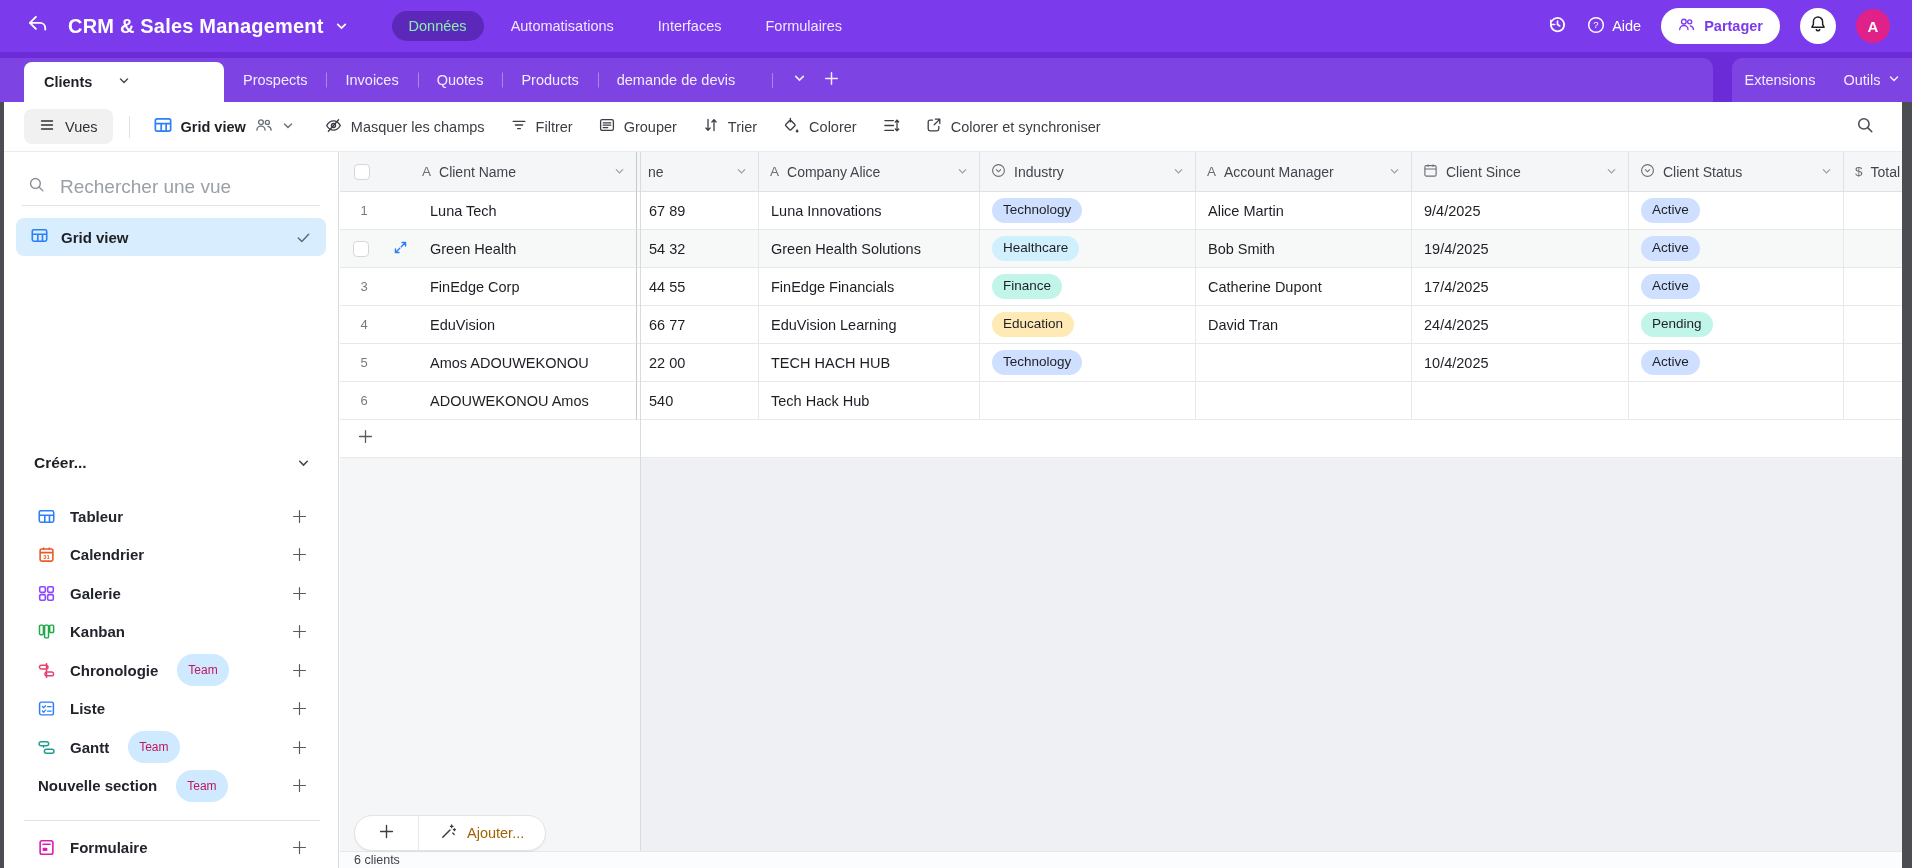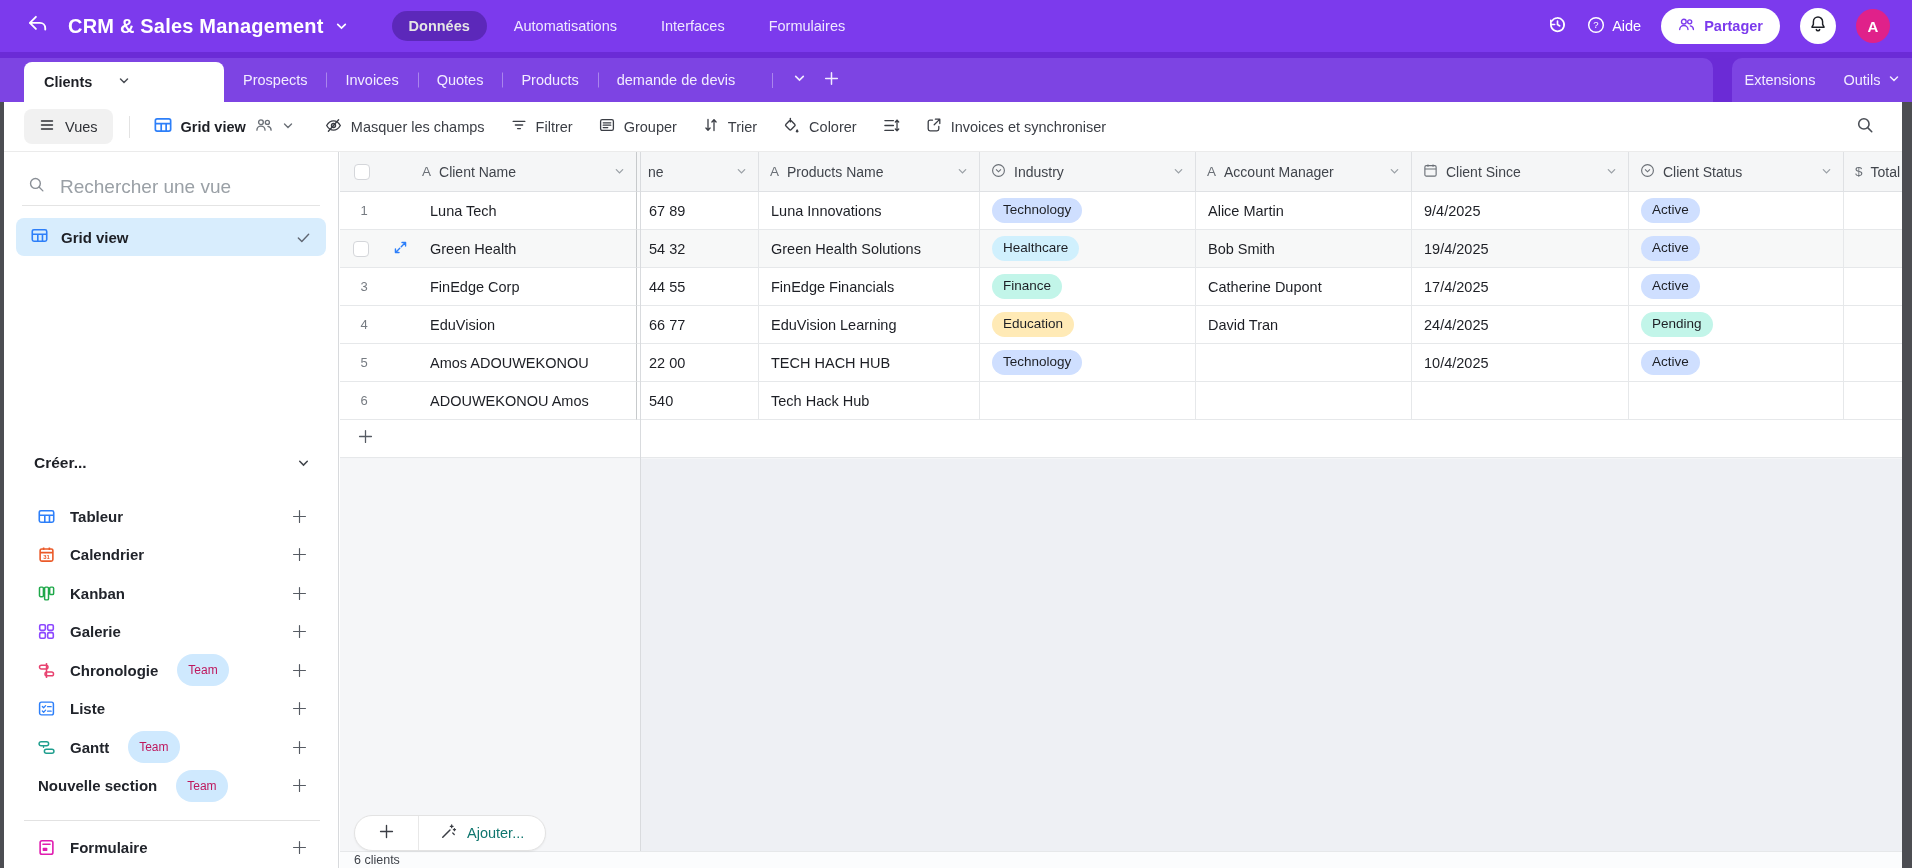--- a/index.html
+++ b/index.html
@@ -7,21 +7,21 @@
        font-family:"Liberation Sans","DejaVu Sans",sans-serif;-webkit-font-smoothing:antialiased;}
   .app *{box-sizing:border-box;}
 
   
   .topbar{position:absolute;top:0;left:0;width:100%;height:52px;background:#7c3aed;
           display:flex;align-items:center;color:#fff;padding:0 22px;z-index:20;text-align:right;}
   .back-btn{width:30px;height:30px;display:flex;align-items:center;justify-content:center;cursor:pointer;margin-right:16px;}
   .app-title{font-size:20px;font-weight:700;display:flex;align-items:center;gap:11px;cursor:pointer;letter-spacing:.2px;}
   .topnav{display:flex;align-items:center;margin-left:44px;gap:10px;}
   .navitem{padding:7px 17px;border-radius:999px;font-size:14.5px;color:#efe8ff;cursor:pointer;white-space:nowrap;}
-  .navitem.active{background:rgba(20,0,70,.30);color:#e5e5e5;font-weight:bold;}
+  .navitem.active{background:rgba(20,0,70,.30);color:#86efac;}
   .topbar-right{margin-left:auto;display:flex;align-items:center;gap:20px;}
   .tb-icn-btn{display:flex;align-items:center;gap:7px;font-size:14.5px;cursor:pointer;color:#fff;}
   .share-btn{background:#fff;color:#7c3aed;font-size:14.5px;font-weight:600;border-radius:999px;
              padding:8px 17px;display:flex;gap:9px;align-items:center;cursor:pointer;}
   .bell-btn{width:36px;height:36px;border-radius:50%;background:#fff;display:flex;align-items:center;justify-content:center;cursor:pointer;}
   .avatar{width:34px;height:34px;border-radius:50%;background:#e0218a;display:flex;align-items:center;
           justify-content:center;color:#fff;font-weight:700;font-size:15px;cursor:pointer;}
 
   
   .tabrow{position:absolute;top:52px;left:0;width:100%;height:50px;background:#6b2bd6;display:flex;z-index:19;}
@@ -97,21 +97,21 @@
   .gutter.hov{padding-left:13px;gap:24px;}
   .badge{display:inline-flex;padding:3px 11px;border-radius:999px;font-size:13.5px;color:#1d1f25;line-height:1.35;}
   .add-row{position:absolute;top:268px;left:0;height:38px;background:#fff;border-bottom:1px solid #e6e8ea;
            display:flex;align-items:center;padding-left:17px;z-index:2;cursor:pointer;}
   .canvas-left{position:absolute;top:307px;left:0;width:300px;bottom:17px;background:#f5f6f8;z-index:1;}
   .canvas-right{position:absolute;top:307px;left:301px;right:0;bottom:17px;background:#eef0f4;z-index:1;}
   .freeze-line{position:absolute;left:300px;top:0;bottom:0;width:1px;background:#d9dbde;z-index:4;}
   .bottom-pill{position:absolute;left:14px;bottom:17px;height:36px;background:#fff;border:1px solid #e3e3e3;
                border-radius:18px;display:flex;align-items:center;z-index:6;box-shadow:0 1px 2px rgba(0,0,0,.05);}
   .pill-plus{padding:0 23px;border-right:1px solid #e8e8e8;height:100%;display:flex;align-items:center;cursor:pointer;}
-  .pill-add{padding:0 21px;display:flex;gap:10px;align-items:center;font-size:14.5px;color:#0f766e;cursor:pointer;}
+  .pill-add{padding:0 21px;display:flex;gap:10px;align-items:center;font-size:14.5px;color:#a16207;cursor:pointer;}
   .status-strip{position:absolute;left:0;right:0;bottom:0;height:17px;background:#fbfcfd;border-top:1px solid #e6e8ea;
                 font-size:12.5px;color:#3f434a;display:flex;align-items:center;padding-left:14px;z-index:5;}
 
   
   .edge-left{position:absolute;left:0;top:102px;width:4px;bottom:0;background:#4c4d52;z-index:30;}
   .edge-right{position:absolute;right:0;top:102px;width:10px;bottom:0;background:#4c4d52;z-index:30;}
 </style>
 </head>
 <body>
 
@@ -327,21 +327,21 @@
           </svg>
       </span>
     </div>
     <div class="tbtn">
       <span>
         <svg width="16" height="16" viewBox="0 0 16 16">
             <path d="M6.5 3.2H4A1.8 1.8 0 0 0 2.2 5v7A1.8 1.8 0 0 0 4 13.8h7A1.8 1.8 0 0 0 12.8 12V9.5" fill="none" stroke="#3b3e45" stroke-width="1.3" stroke-linecap="round"></path>
             <path d="M9.4 2.2h4.4v4.4M13.6 2.4 8.2 7.8" fill="none" stroke="#3b3e45" stroke-width="1.3" stroke-linecap="round" stroke-linejoin="round"></path>
           </svg>
       </span>
-      <span>Invoices et synchroniser</span>
+      <span>Colorer et synchroniser</span>
     </div>
     <div class="spacer"></div>
     <div class="search-tb">
       <span>
         <svg width="18" height="18" viewBox="0 0 16 16">
             <circle cx="7" cy="7" r="4.6" fill="none" stroke="#4a4e55" stroke-width="1.4"></circle>
             <path d="M10.6 10.6 14 14" stroke="#4a4e55" stroke-width="1.4" stroke-linecap="round"></path>
           </svg>
       </span>
     </div>
@@ -405,42 +405,42 @@
           <span>Calendrier</span>
           <span class="plus">
             <svg width="17" height="17" viewBox="0 0 16 16">
               <path d="M8 2.4v11.2M2.4 8h11.2" stroke="#565b63" stroke-width="1.1" stroke-linecap="round"></path>
             </svg>
           </span>
         </div>
         <div class="side-item">
           <span class="sicon">
             <svg width="17" height="17" viewBox="0 0 16 16">
-              <rect x="1.4" y="2" width="3.7" height="9" rx="1.1" fill="none" stroke="#1ea849" stroke-width="1.4"></rect>
-              <rect x="6.2" y="2" width="3.7" height="12" rx="1.1" fill="none" stroke="#1ea849" stroke-width="1.4"></rect>
-              <rect x="11" y="2" width="3.7" height="7" rx="1.1" fill="none" stroke="#1ea849" stroke-width="1.4"></rect>
-            </svg>
-          </span>
-          <span>Kanban</span>
-          <span class="plus">
-            <svg width="17" height="17" viewBox="0 0 16 16">
-              <path d="M8 2.4v11.2M2.4 8h11.2" stroke="#565b63" stroke-width="1.1" stroke-linecap="round"></path>
-            </svg>
-          </span>
-        </div>
-        <div class="side-item">
-          <span class="sicon">
-            <svg width="17" height="17" viewBox="0 0 16 16">
               <rect x="1.6" y="1.6" width="5.3" height="5.3" rx="1.2" fill="none" stroke="#8b46ff" stroke-width="1.5"></rect>
               <rect x="9.1" y="1.6" width="5.3" height="5.3" rx="1.2" fill="none" stroke="#8b46ff" stroke-width="1.5"></rect>
               <rect x="1.6" y="9.1" width="5.3" height="5.3" rx="1.2" fill="none" stroke="#8b46ff" stroke-width="1.5"></rect>
               <rect x="9.1" y="9.1" width="5.3" height="5.3" rx="1.2" fill="none" stroke="#8b46ff" stroke-width="1.5"></rect>
             </svg>
           </span>
           <span>Galerie</span>
+          <span class="plus">
+            <svg width="17" height="17" viewBox="0 0 16 16">
+              <path d="M8 2.4v11.2M2.4 8h11.2" stroke="#565b63" stroke-width="1.1" stroke-linecap="round"></path>
+            </svg>
+          </span>
+        </div>
+        <div class="side-item">
+          <span class="sicon">
+            <svg width="17" height="17" viewBox="0 0 16 16">
+              <rect x="1.4" y="2" width="3.7" height="9" rx="1.1" fill="none" stroke="#1ea849" stroke-width="1.4"></rect>
+              <rect x="6.2" y="2" width="3.7" height="12" rx="1.1" fill="none" stroke="#1ea849" stroke-width="1.4"></rect>
+              <rect x="11" y="2" width="3.7" height="7" rx="1.1" fill="none" stroke="#1ea849" stroke-width="1.4"></rect>
+            </svg>
+          </span>
+          <span>Kanban</span>
           <span class="plus">
             <svg width="17" height="17" viewBox="0 0 16 16">
               <path d="M8 2.4v11.2M2.4 8h11.2" stroke="#565b63" stroke-width="1.1" stroke-linecap="round"></path>
             </svg>
           </span>
         </div>
         <div class="side-item">
           <span class="sicon">
             <svg width="17" height="17" viewBox="0 0 16 16">
               <path d="M8 1v14" stroke="#e8416f" stroke-width="1.4"></path>
@@ -533,21 +533,21 @@
         <div class="hcell" style="width: 122px;">
           <span>ne</span>
           <span class="chev">
             <svg width="11" height="11" viewBox="0 0 12 12">
               <path d="M2.5 4 6 7.5 9.5 4" fill="none" stroke="#9aa0a6" stroke-width="1.4" stroke-linecap="round"></path>
             </svg>
           </span>
         </div>
         <div class="hcell" style="width: 221px;">
           <span class="a-ic">A</span>
-          <span>Products Name</span>
+          <span>Company Alice</span>
           <span class="chev">
             <svg width="11" height="11" viewBox="0 0 12 12">
               <path d="M2.5 4 6 7.5 9.5 4" fill="none" stroke="#9aa0a6" stroke-width="1.4" stroke-linecap="round"></path>
             </svg>
           </span>
         </div>
         <div class="hcell" style="width: 216px;">
           <span><svg width="15" height="15" viewBox="0 0 16 16">
               <circle cx="8" cy="8" r="6.3" fill="none" stroke="#6b7077" stroke-width="1.2"></circle>
               <path d="M5.4 6.8 8 9.4l2.6-2.6" fill="none" stroke="#6b7077" stroke-width="1.2"></path>

